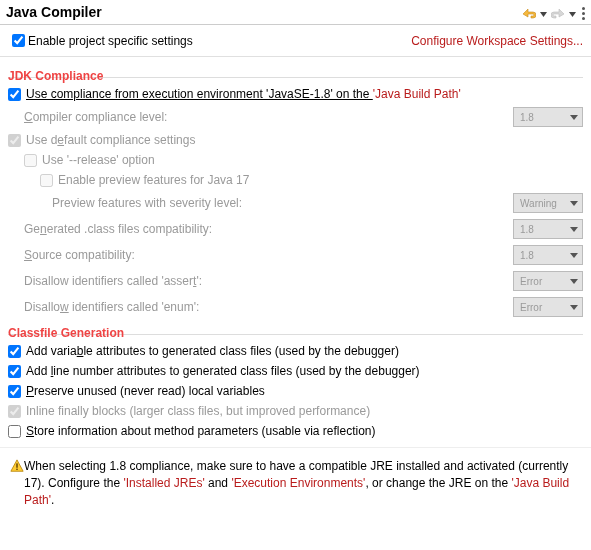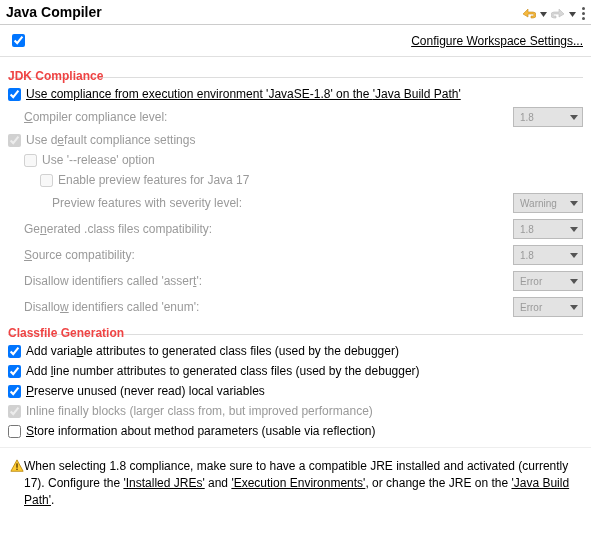--- a/index.html
+++ b/index.html
@@ -35,22 +35,21 @@
     align-items: center;
     padding: 6px 8px;
     border-bottom: 1px solid #e0e0e0;
   }
   .row-top .left {
     flex: 1;
     display: flex;
     align-items: center;
   }
   .link {
-    color: #000000;
-    text-decoration: underline;
+    color: #b91c1c;
     cursor: pointer;
   }
   .content {
     padding: 6px 8px 6px 8px;
   }
   .group-label {
     font-size: 12px;
     color: #ef4444;
     margin-top: 6px;
     margin-bottom: 4px;
@@ -169,20 +168,21 @@
   <span class="menu-dots">
     <span></span>
       <span></span>
       <span></span>
   </span>
 </div>
 
 <div class="row-top">
   <div class="left">
     <input type="checkbox" checked="" style="">
+    <span>Enable project specific settings</span>
   </div>
   <span class="link">Configure Workspace Settings...</span>
 </div>
 
 <div class="content">
 
   <div class="group-wrapper">
     <div class="group-label">JDK Compliance</div>
     <div class="group-box">
 
@@ -273,21 +273,21 @@
       </div>
 
 
       <div class="checkbox-row">
         <input type="checkbox" checked="" style="">
         <span><span class="u">P</span>reserve unused (never read) local variables</span>
       </div>
 
       <div class="checkbox-row disabled">
         <input type="checkbox" checked="" disabled="" style="">
-        <span>Inline finally blocks (larger class from, but improved performance)</span>
+        <span>Inline finally blocks (larger class files, but improved performance)</span>
       </div>
 
       <div class="checkbox-row">
         <input type="checkbox" style="">
         <span><span class="u">S</span>tore information about method parameters (usable via reflection)</span>
       </div>
     </div>
   </div>
 </div>
 

